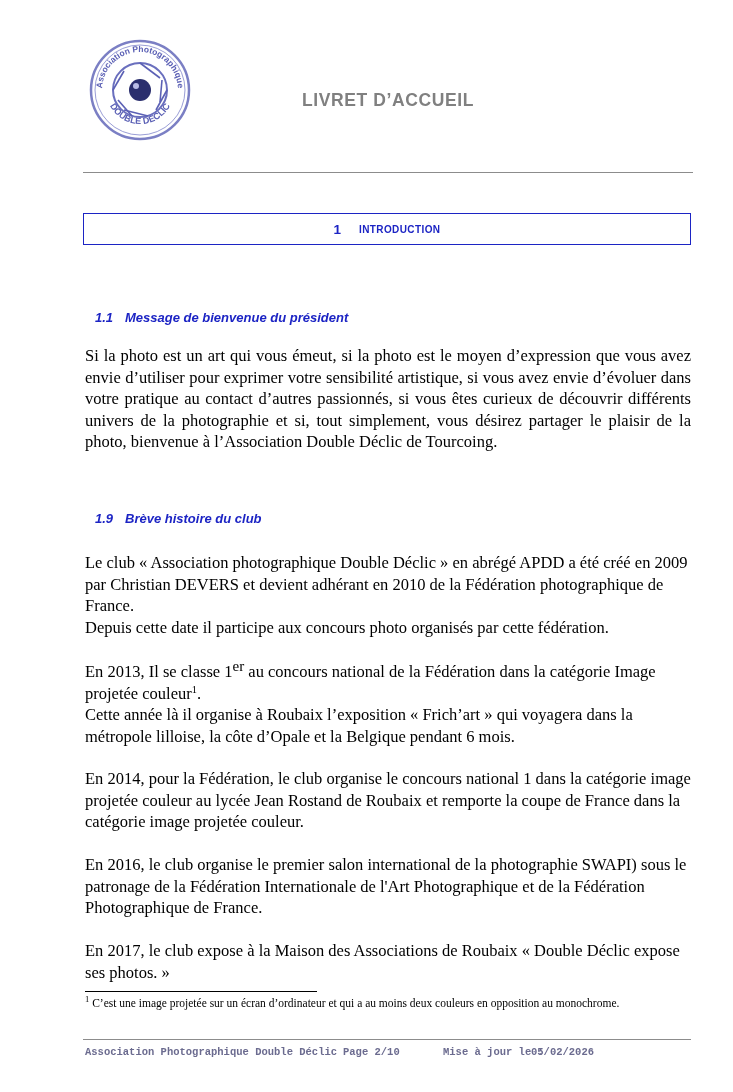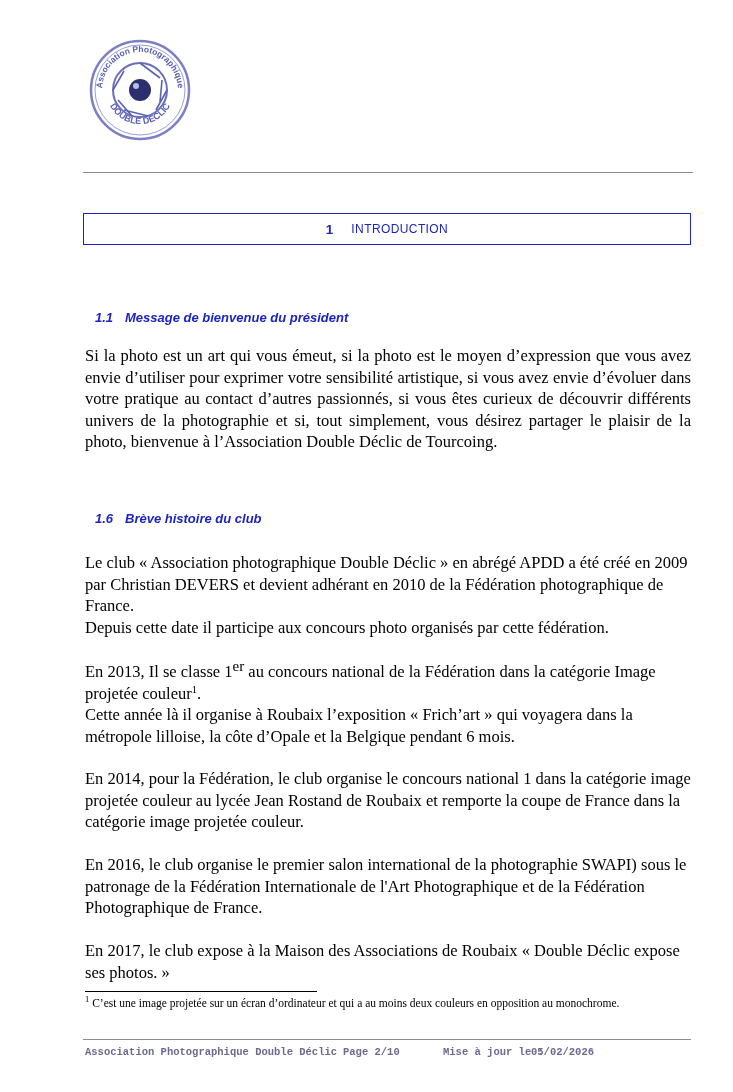--- a/index.html
+++ b/index.html
@@ -75,22 +75,22 @@
   }
   .section-box .num {
     font-family: "Liberation Sans", sans-serif;
     font-weight: bold;
     font-size: 13.5px;
     color: #1c24c4;
     margin-right: 18px;
   }
   .section-box .txt {
     font-family: "Liberation Sans", sans-serif;
-    font-weight: normal;
-    font-size: 12px;
+    font-weight: bold;
+    font-size: 10px;
     color: #1c24c4;
     letter-spacing: 0.4px;
   }
 
   
   .sub-head {
     position: absolute;
     font-family: "Liberation Sans", sans-serif;
     font-weight: bold;
     font-style: italic;
@@ -199,36 +199,37 @@
           <circle cx="52" cy="52" r="11" fill="#2b2f6e"></circle>
           <circle cx="48" cy="48" r="3" fill="#b9bce6"></circle>
           <text font-family="Liberation Sans, sans-serif" font-size="8.5" font-weight="bold" fill="#5b60b5">
             <textPath href="#arcTop" startOffset="50%" text-anchor="middle">Association Photographique</textPath>
           </text>
           <text font-family="Liberation Sans, sans-serif" font-size="9" font-weight="bold" fill="#5b60b5">
             <textPath href="#arcBot" startOffset="50%" text-anchor="middle">DOUBLE  DECLIC</textPath>
           </text>
         </svg>
       </div>
+      <div class="doc-title">LIVRET D’ACCUEIL</div>
       <div class="header-rule"></div>
     </div>
 
     <div class="section-box">
       <span class="num">1</span>
       <span class="txt">INTRODUCTION</span>
     </div>
 
     <div class="sub-head" id="sub1">
       <span class="sh-num">1.1</span><span class="sh-txt">Message de bienvenue du président</span>
     </div>
 
     <div class="para just" id="p-welcome">Si la photo est un art qui vous émeut, si la photo est le moyen d’expression que vous avez envie d’utiliser pour exprimer votre sensibilité artistique, si vous avez envie d’évoluer dans votre pratique au contact d’autres passionnés, si vous êtes curieux de découvrir différents univers de la photographie et si, tout simplement, vous désirez partager le plaisir de la photo, bienvenue à l’Association  Double Déclic de Tourcoing.</div>
 
     <div class="sub-head" id="sub2">
-      <span class="sh-num">1.6</span><span class="sh-txt">Brève histoire du club</span>
+      <span class="sh-num">1.9</span><span class="sh-txt">Brève histoire du club</span>
     </div>
 
     <div class="para" id="p-hist1">
       <span>Le club « Association photographique Double Déclic » en abrégé APDD  a été créé en 2009 par Christian DEVERS et  devient adhérant en 2010  de la Fédération photographique de France.</span><br>
       <span>Depuis cette date il participe aux concours photo organisés par cette fédération.</span>
     </div>
 
     <div class="para" id="p-hist2">
       <span>En 2013, Il se classe 1</span><span class="sup-er">er</span><span> au concours national de la Fédération dans la catégorie Image projetée couleur</span><sup class="fn">1</sup><span>.</span><br>
       <span>Cette année là il organise à Roubaix l’exposition « Frich’art » qui voyagera dans la métropole lilloise, la côte d’Opale et la Belgique  pendant 6 mois.</span>

